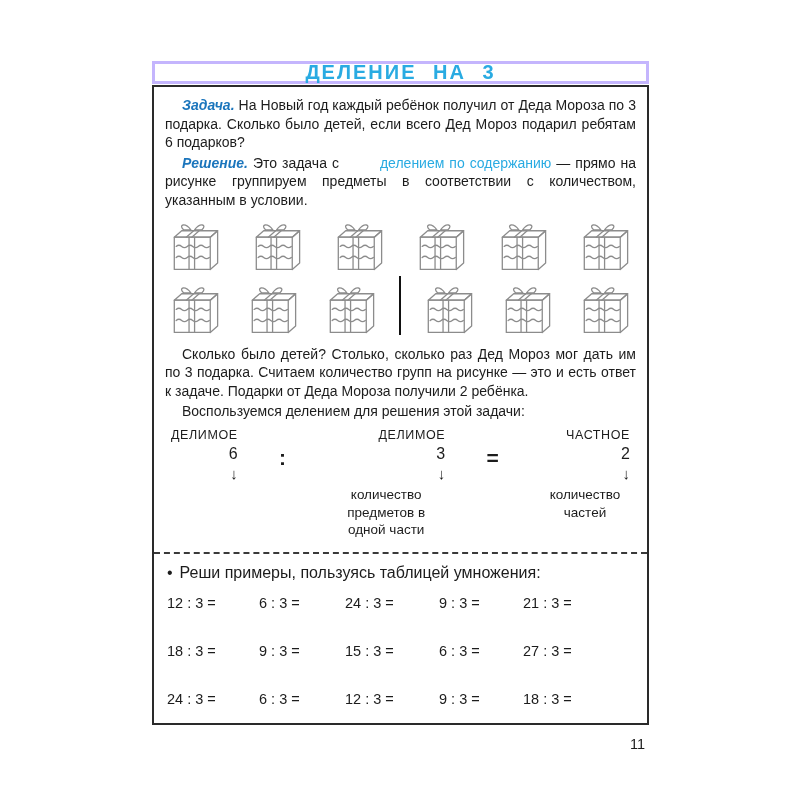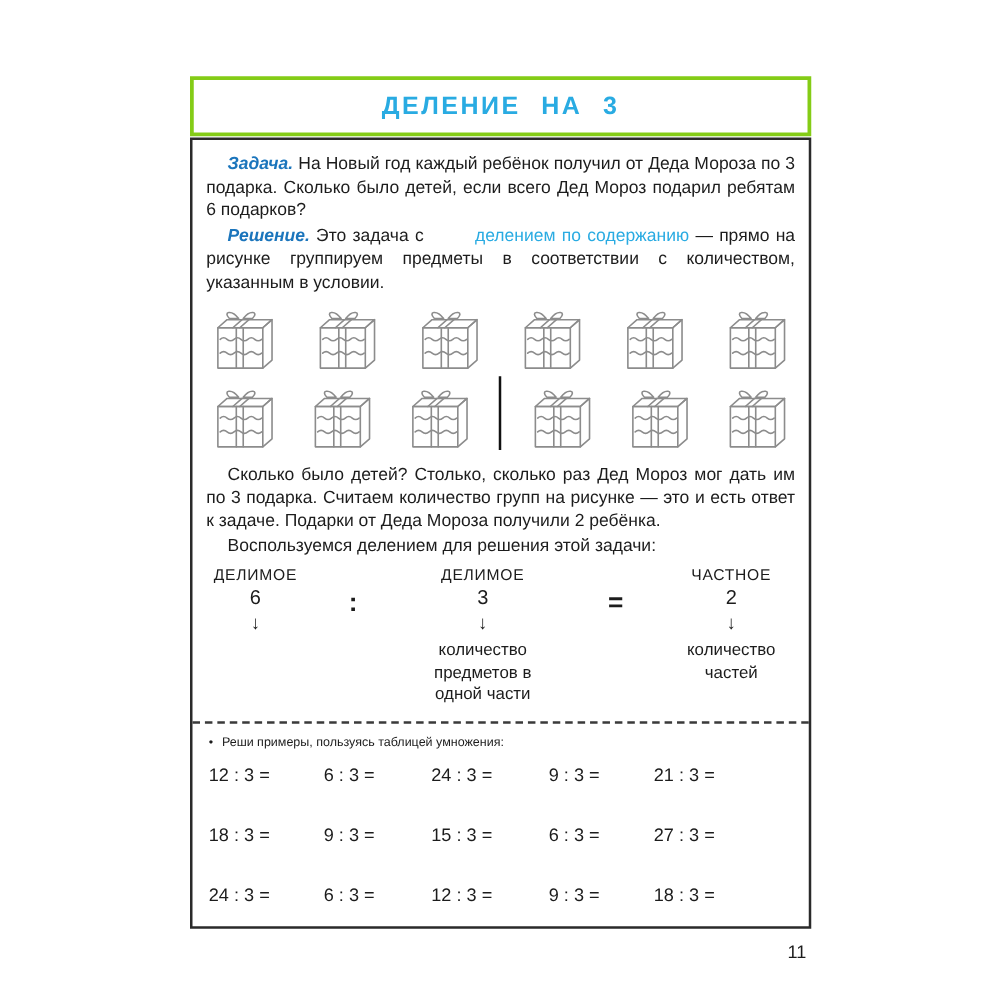--- a/index.html
+++ b/index.html
@@ -1,38 +1,38 @@
 <!DOCTYPE html>
 <html><head>
 <meta charset="utf-8">
 <style>
   html,body{margin:0;padding:0;}
   body{width:800px;height:800px;background:#ffffff;font-family:"Liberation Sans",sans-serif;color:#1c1c1c;position:relative;overflow:hidden;}
   .sheet{position:absolute;left:152px;top:61px;width:497px;}
-  .title-box{border:3px solid #84cc16;height:48px;display:flex;align-items:center;justify-content:center;background:#fff;box-sizing:border-box;}
+  .title-box{border:3px solid #c4b5fd;height:23px;display:flex;align-items:center;justify-content:center;background:#fff;box-sizing:border-box;}
   .title{color:#29abe2;font-weight:bold;font-size:20px;letter-spacing:2px;word-spacing:9px;}
   .content-box{border:2px solid #2a2a2a;margin-top:1px;padding:9px 11px 10px;box-sizing:border-box;}
   .para{font-size:14px;line-height:1.33;text-align:justify;text-indent:17px;margin:0 0 2px 0;}
   .label-blue{color:#1b75bc;font-weight:bold;font-style:italic;}
   .hl{color:#29abe2;margin-left:36px;}
   .gift-row{display:flex;justify-content:space-between;align-items:flex-end;margin:9px 1px 10px;}
   .gift{width:59px;height:53px;display:block;}
   .vline{width:2px;background:#111;align-self:stretch;margin-top:-6px;}
   .division{display:flex;justify-content:space-between;margin:7px 6px 2px;}
-  .div-col{display:flex;flex-direction:column;align-items:center;}
+  .div-col{display:flex;flex-direction:column;align-items:flex-end;}
   .div-col .lbl{font-size:12.5px;letter-spacing:.6px;}
   .div-col .val{font-size:16px;margin-top:3px;}
   .div-col .arr{font-size:15px;font-weight:bold;line-height:1;margin:3px 0 5px;}
   .div-col .desc{font-size:13.5px;text-align:center;line-height:1.3;}
   .w1 .desc{max-width:96px;}
   .w2 .desc{max-width:118px;}
   .w3 .desc{max-width:90px;}
   .div-op{font-size:21px;font-weight:bold;margin-top:18px;}
   .dash{border:0;border-top:2px dashed #3a3a3a;margin:13px -11px 10px;}
-  .ex-head{font-size:10px;margin:2px 2px 13px;}
+  .ex-head{font-size:16px;margin:2px 2px 13px;}
   .ex-bullet{margin-right:7px;}
   .ex-grid{display:grid;grid-template-columns:92px 86px 94px 84px auto;row-gap:32px;font-size:14.5px;margin:0 2px 6px;}
   .page-num{text-align:right;font-size:14.5px;margin-top:11px;padding-right:4px;}
 </style>
 </head>
 <body>
 
 <svg width="0" height="0" style="position:absolute" aria-hidden="true">
   <defs>
     <symbol id="gift" viewBox="0 0 64 56">

